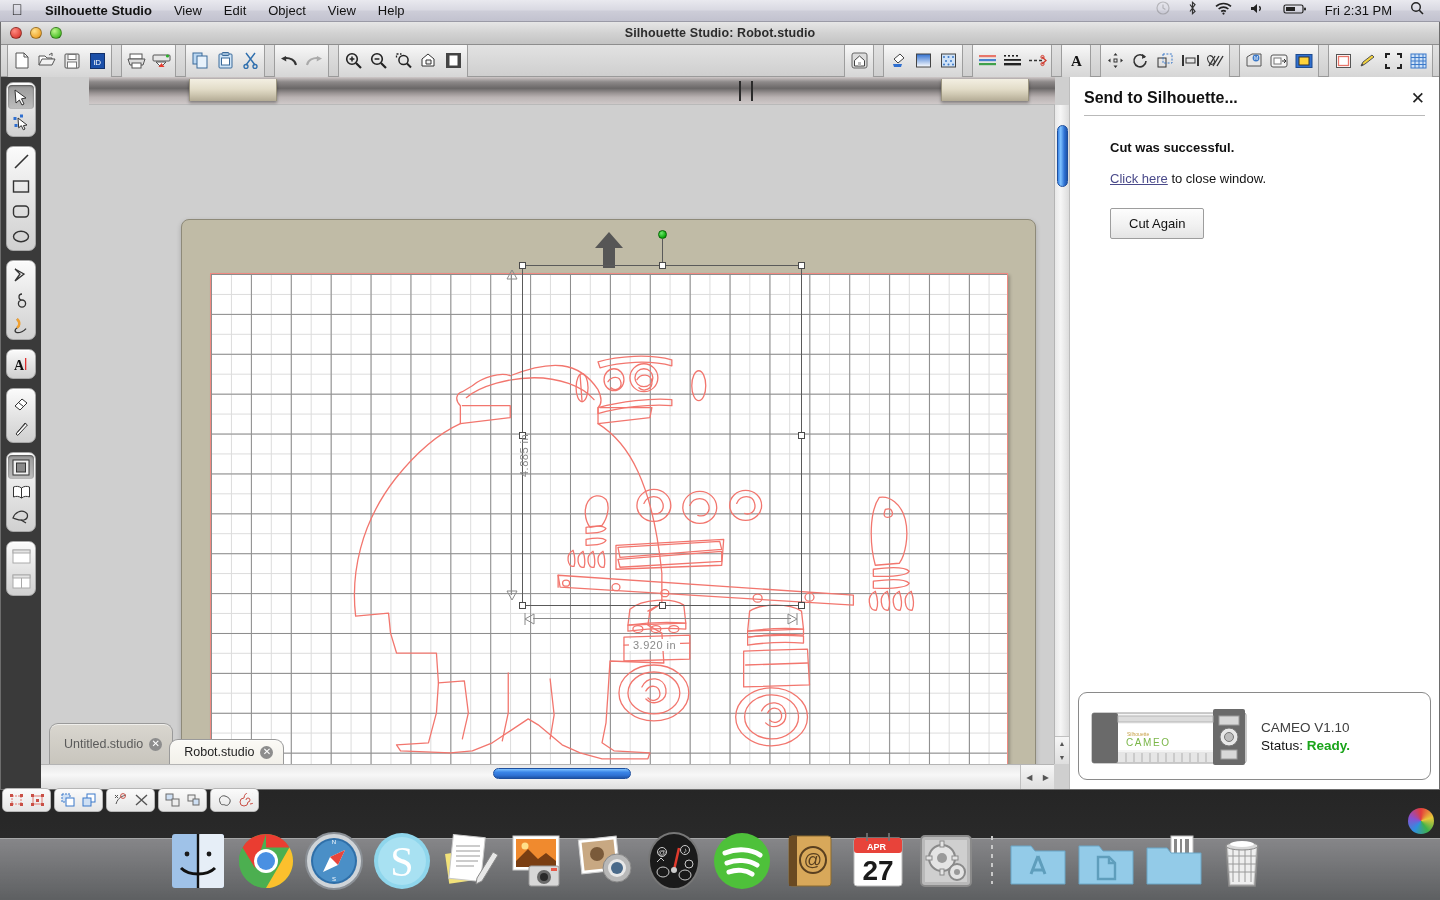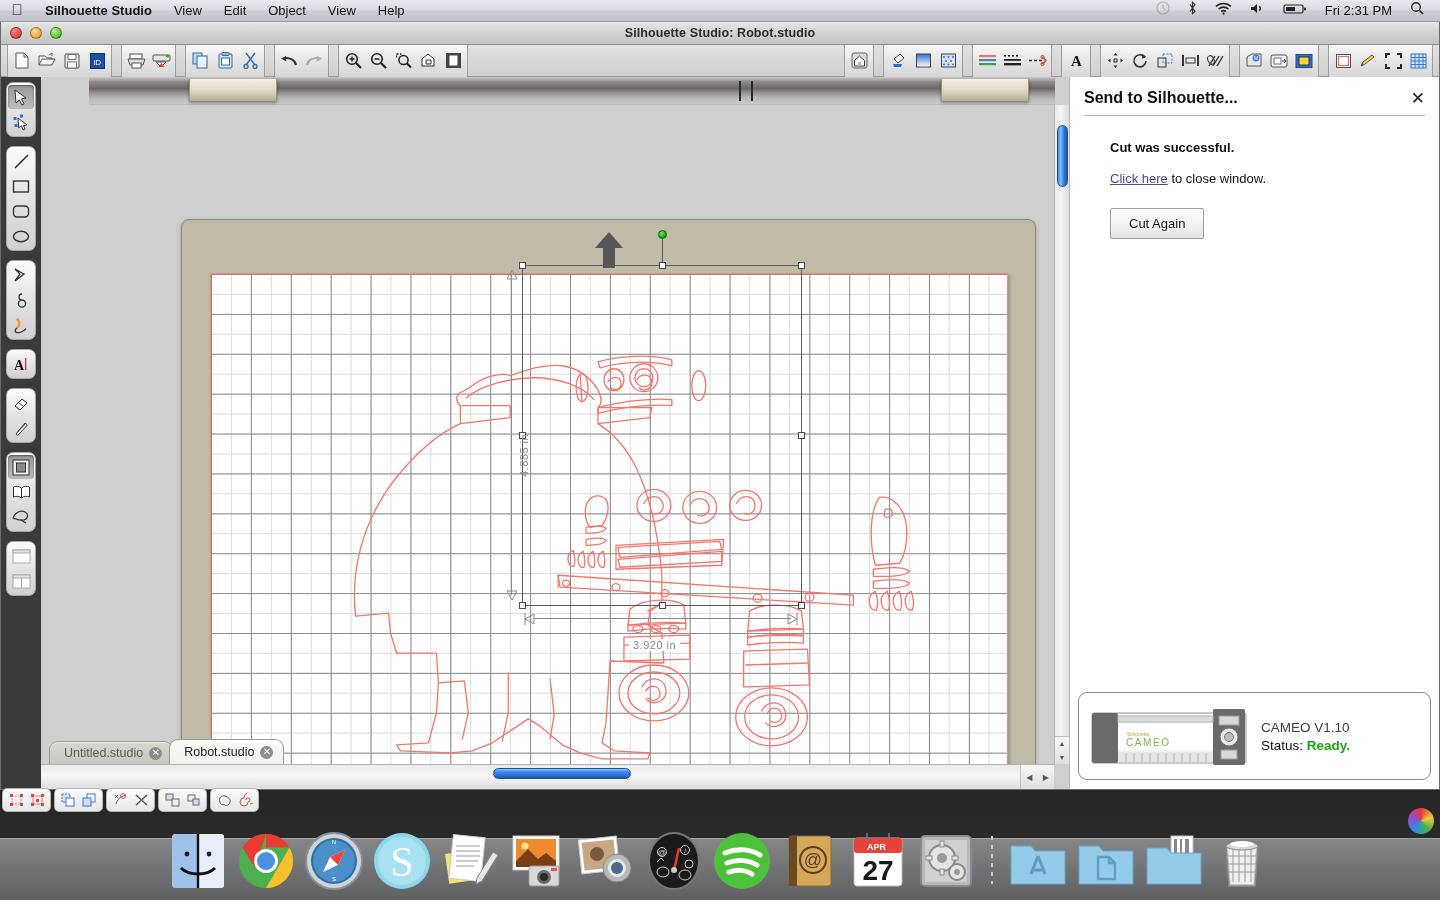--- a/index.html
+++ b/index.html
@@ -170,21 +170,21 @@
     background: linear-gradient(180deg,#7fc2ff,#3b86e8 35%,#2f72d4 70%,#1f55a8);
     border:1px solid #1e4f9e;
   }
   .hsb .arrowbox { position:absolute; right:0; top:0; bottom:0; width:34px;
     background:linear-gradient(180deg,#f6f6f6,#dedede); border-left:1px solid #c0c0c0;
     display:flex; align-items:center; justify-content:space-around; font-size:8px; color:#555;}
 
   
   .tabs { position:absolute; left:0; bottom:26px; height:26px; display:flex; align-items:flex-end; padding-left:8px; gap:-2px; z-index:5;}
   .tab {
-    display:flex; align-items:center; gap:6px; height:23px; padding:0 10px 0 14px;
+    display:flex; align-items:center; gap:6px; height:41px; padding:0 10px 0 14px;
     border:1px solid #9a9a9a; border-bottom:none;
     border-radius:9px 9px 0 0;
     font-size:12.5px; color:#5a5a5a; margin-right:-4px;
     background: linear-gradient(180deg,#d9d6cf,#c8c5bd);
     box-shadow: inset 0 1px 0 rgba(255,255,255,.6);
   }
   .tab.active { background: linear-gradient(180deg,#fbfaf6,#f2f0ea); color:#1d1d1d; z-index:3; height:25px;}
   .tabx { width:13px; height:13px; border-radius:50%; background:#8d8d8d; color:#fff;
           font-size:10px; display:flex; align-items:center; justify-content:center; line-height:1;}
 

